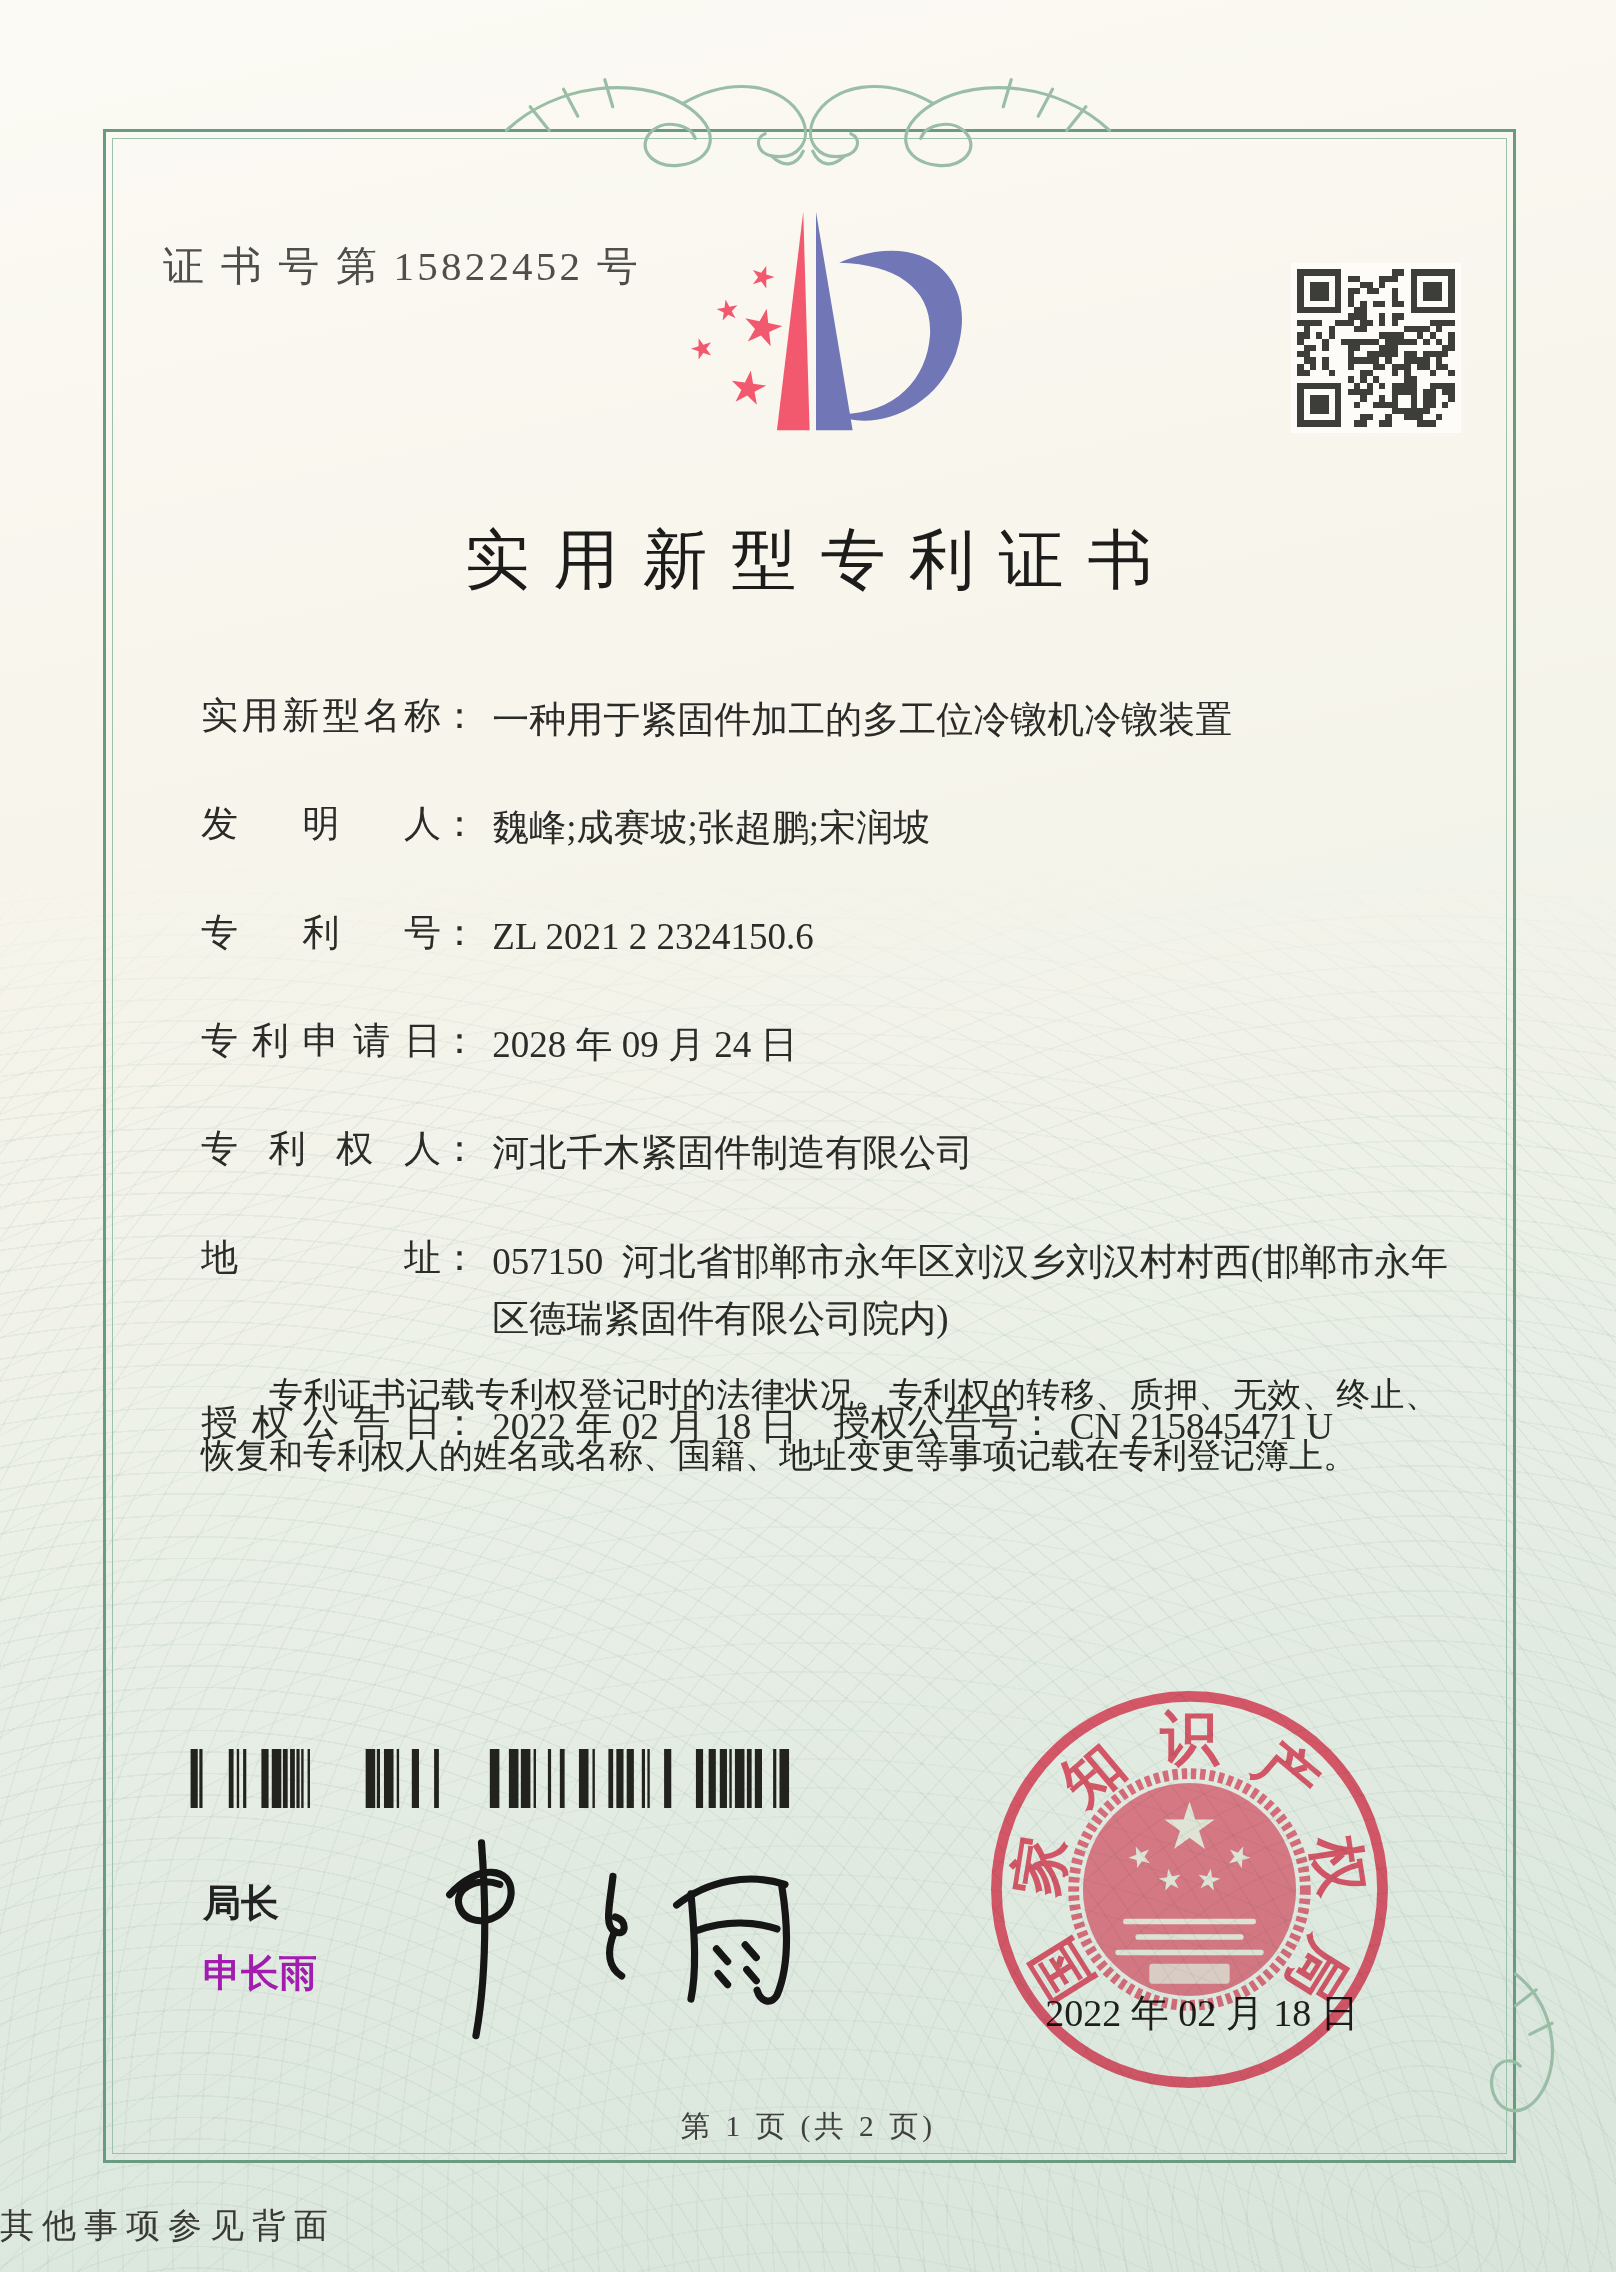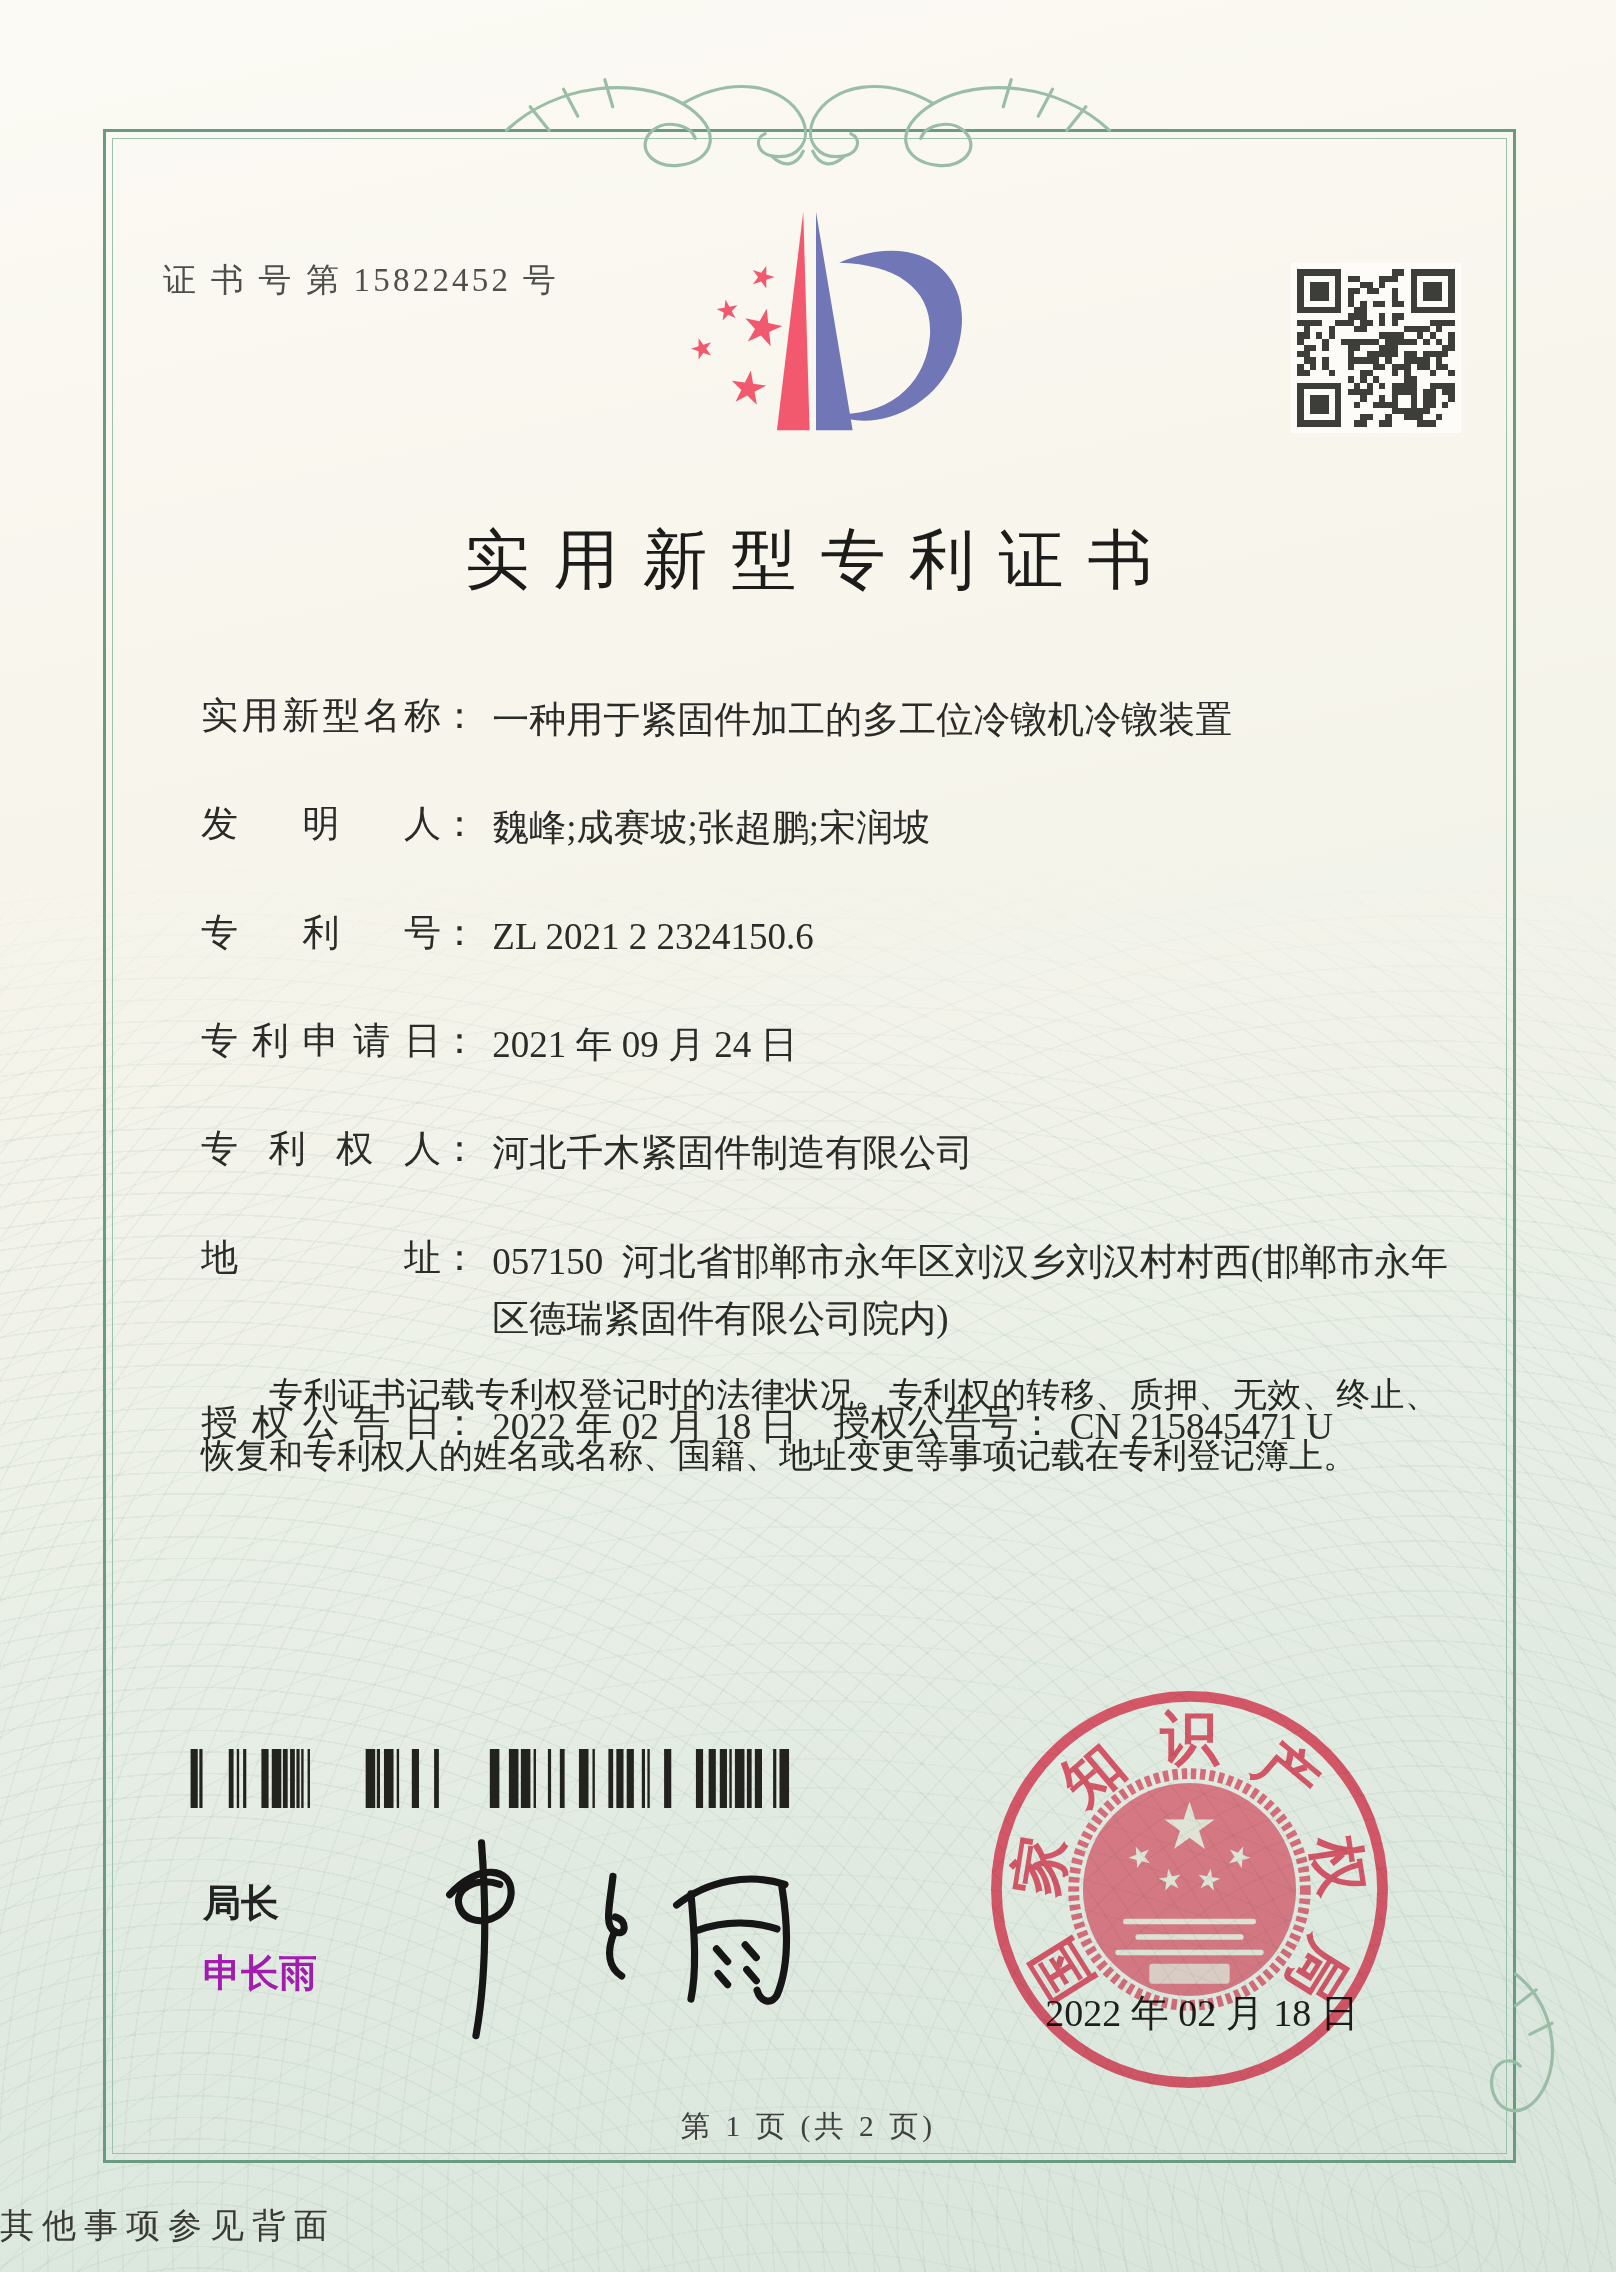--- a/index.html
+++ b/index.html
@@ -11,21 +11,21 @@
     background:
       repeating-radial-gradient(circle at 12% 118%, rgba(122,162,138,.10) 0 1.6px, transparent 1.6px 21.5px),
       repeating-radial-gradient(circle at 88% 96%,  rgba(122,162,138,.09) 0 1.6px, transparent 1.6px 25px),
       repeating-radial-gradient(circle at 50% 150%, rgba(122,162,138,.07) 0 1.6px, transparent 1.6px 29px);
     -webkit-mask-image:linear-gradient(to bottom,transparent,black 18%);
             mask-image:linear-gradient(to bottom,transparent,black 18%);}
   .frame{position:absolute;left:103px;top:129px;right:101px;bottom:110px;
          border:3.2px solid var(--frame-green,#699b80);}
   .frame::after{content:"";position:absolute;inset:6.4px;border:1.6px solid var(--frame-green-light,#9cc0aa);}
   .abs{position:absolute;}
-  .cert-no{left:163px;top:239px;font-size:33px;color:#4e4e4a;white-space:pre;letter-spacing:3.2px;margin-top:19px;}
+  .cert-no{left:163px;top:239px;font-size:41px;color:#4e4e4a;white-space:pre;letter-spacing:3.2px;}
   .title{left:0;right:0;top:516px;text-align:center;font-size:65px;font-weight:400;color:#1c1c1a;
          letter-spacing:24px;text-indent:24px;margin:0;}
   .fields{left:201px;top:691px;width:1248px;font-size:37px;color:#2b2b28;}
   .frow{margin-bottom:51px;display:flex;align-items:flex-start;}
   .flabel{display:inline-block;width:240px;flex:none;text-align:justify;text-align-last:justify;
           -moz-text-align-last:justify;}
   .fcolon{flex:none;margin-right:14.3px;}
   .fvalue{display:inline-block;white-space:pre-wrap;word-break:break-all;line-height:1.55;max-width:979px;}
   .grant-pair2{margin-left:36px;display:flex;}
   .paras{left:201px;top:1365px;width:1238px;font-size:34px;line-height:1.78;color:#272724;
@@ -325,21 +325,21 @@
       <span class="fvalue">魏峰;成赛坡;张超鹏;宋润坡</span>
     </div>
     <div class="frow">
       <span class="flabel">专利号</span>
         <span class="fcolon">：</span>
       <span class="fvalue">ZL 2021 2 2324150.6</span>
     </div>
     <div class="frow">
       <span class="flabel">专利申请日</span>
         <span class="fcolon">：</span>
-      <span class="fvalue">2021 年 09 月 24 日</span>
+      <span class="fvalue">2028 年 09 月 24 日</span>
     </div>
     <div class="frow">
       <span class="flabel">专利权人</span>
         <span class="fcolon">：</span>
       <span class="fvalue">河北千木紧固件制造有限公司</span>
     </div>
     <div class="frow">
       <span class="flabel">地址</span>
         <span class="fcolon">：</span>
       <span class="fvalue">057150  河北省邯郸市永年区刘汉乡刘汉村村西(邯郸市永年区德瑞紧固件有限公司院内)</span>

